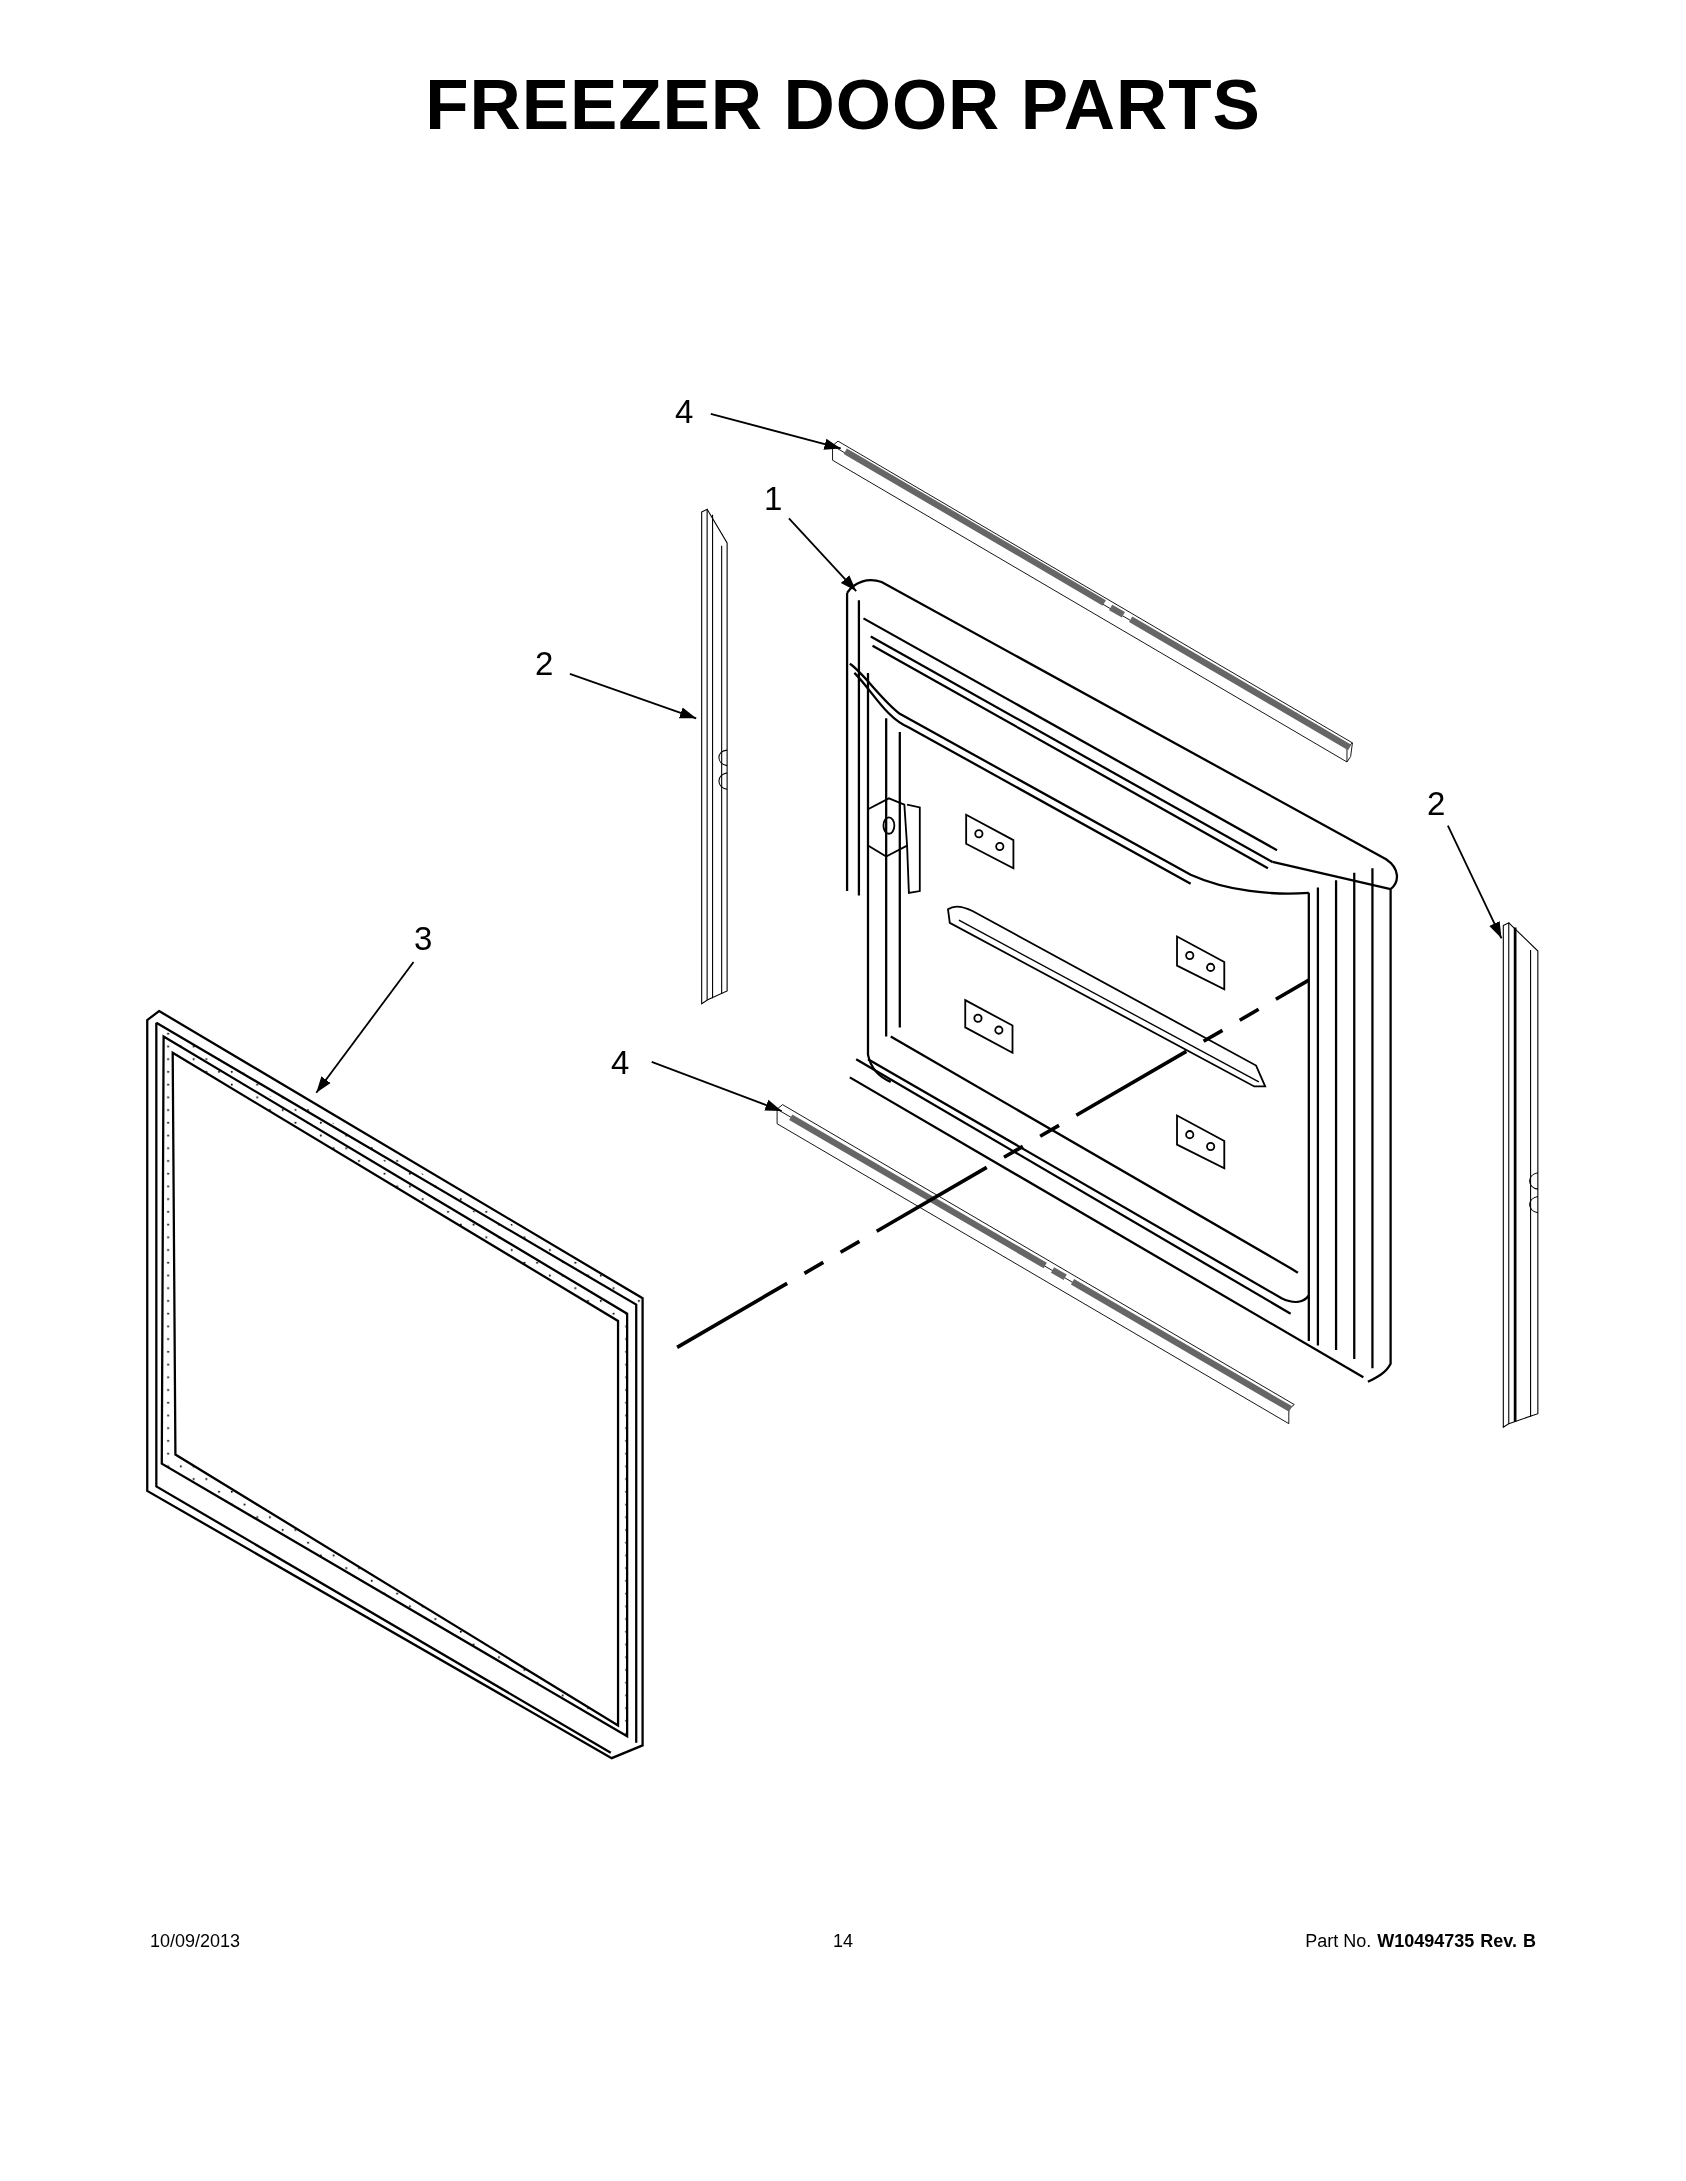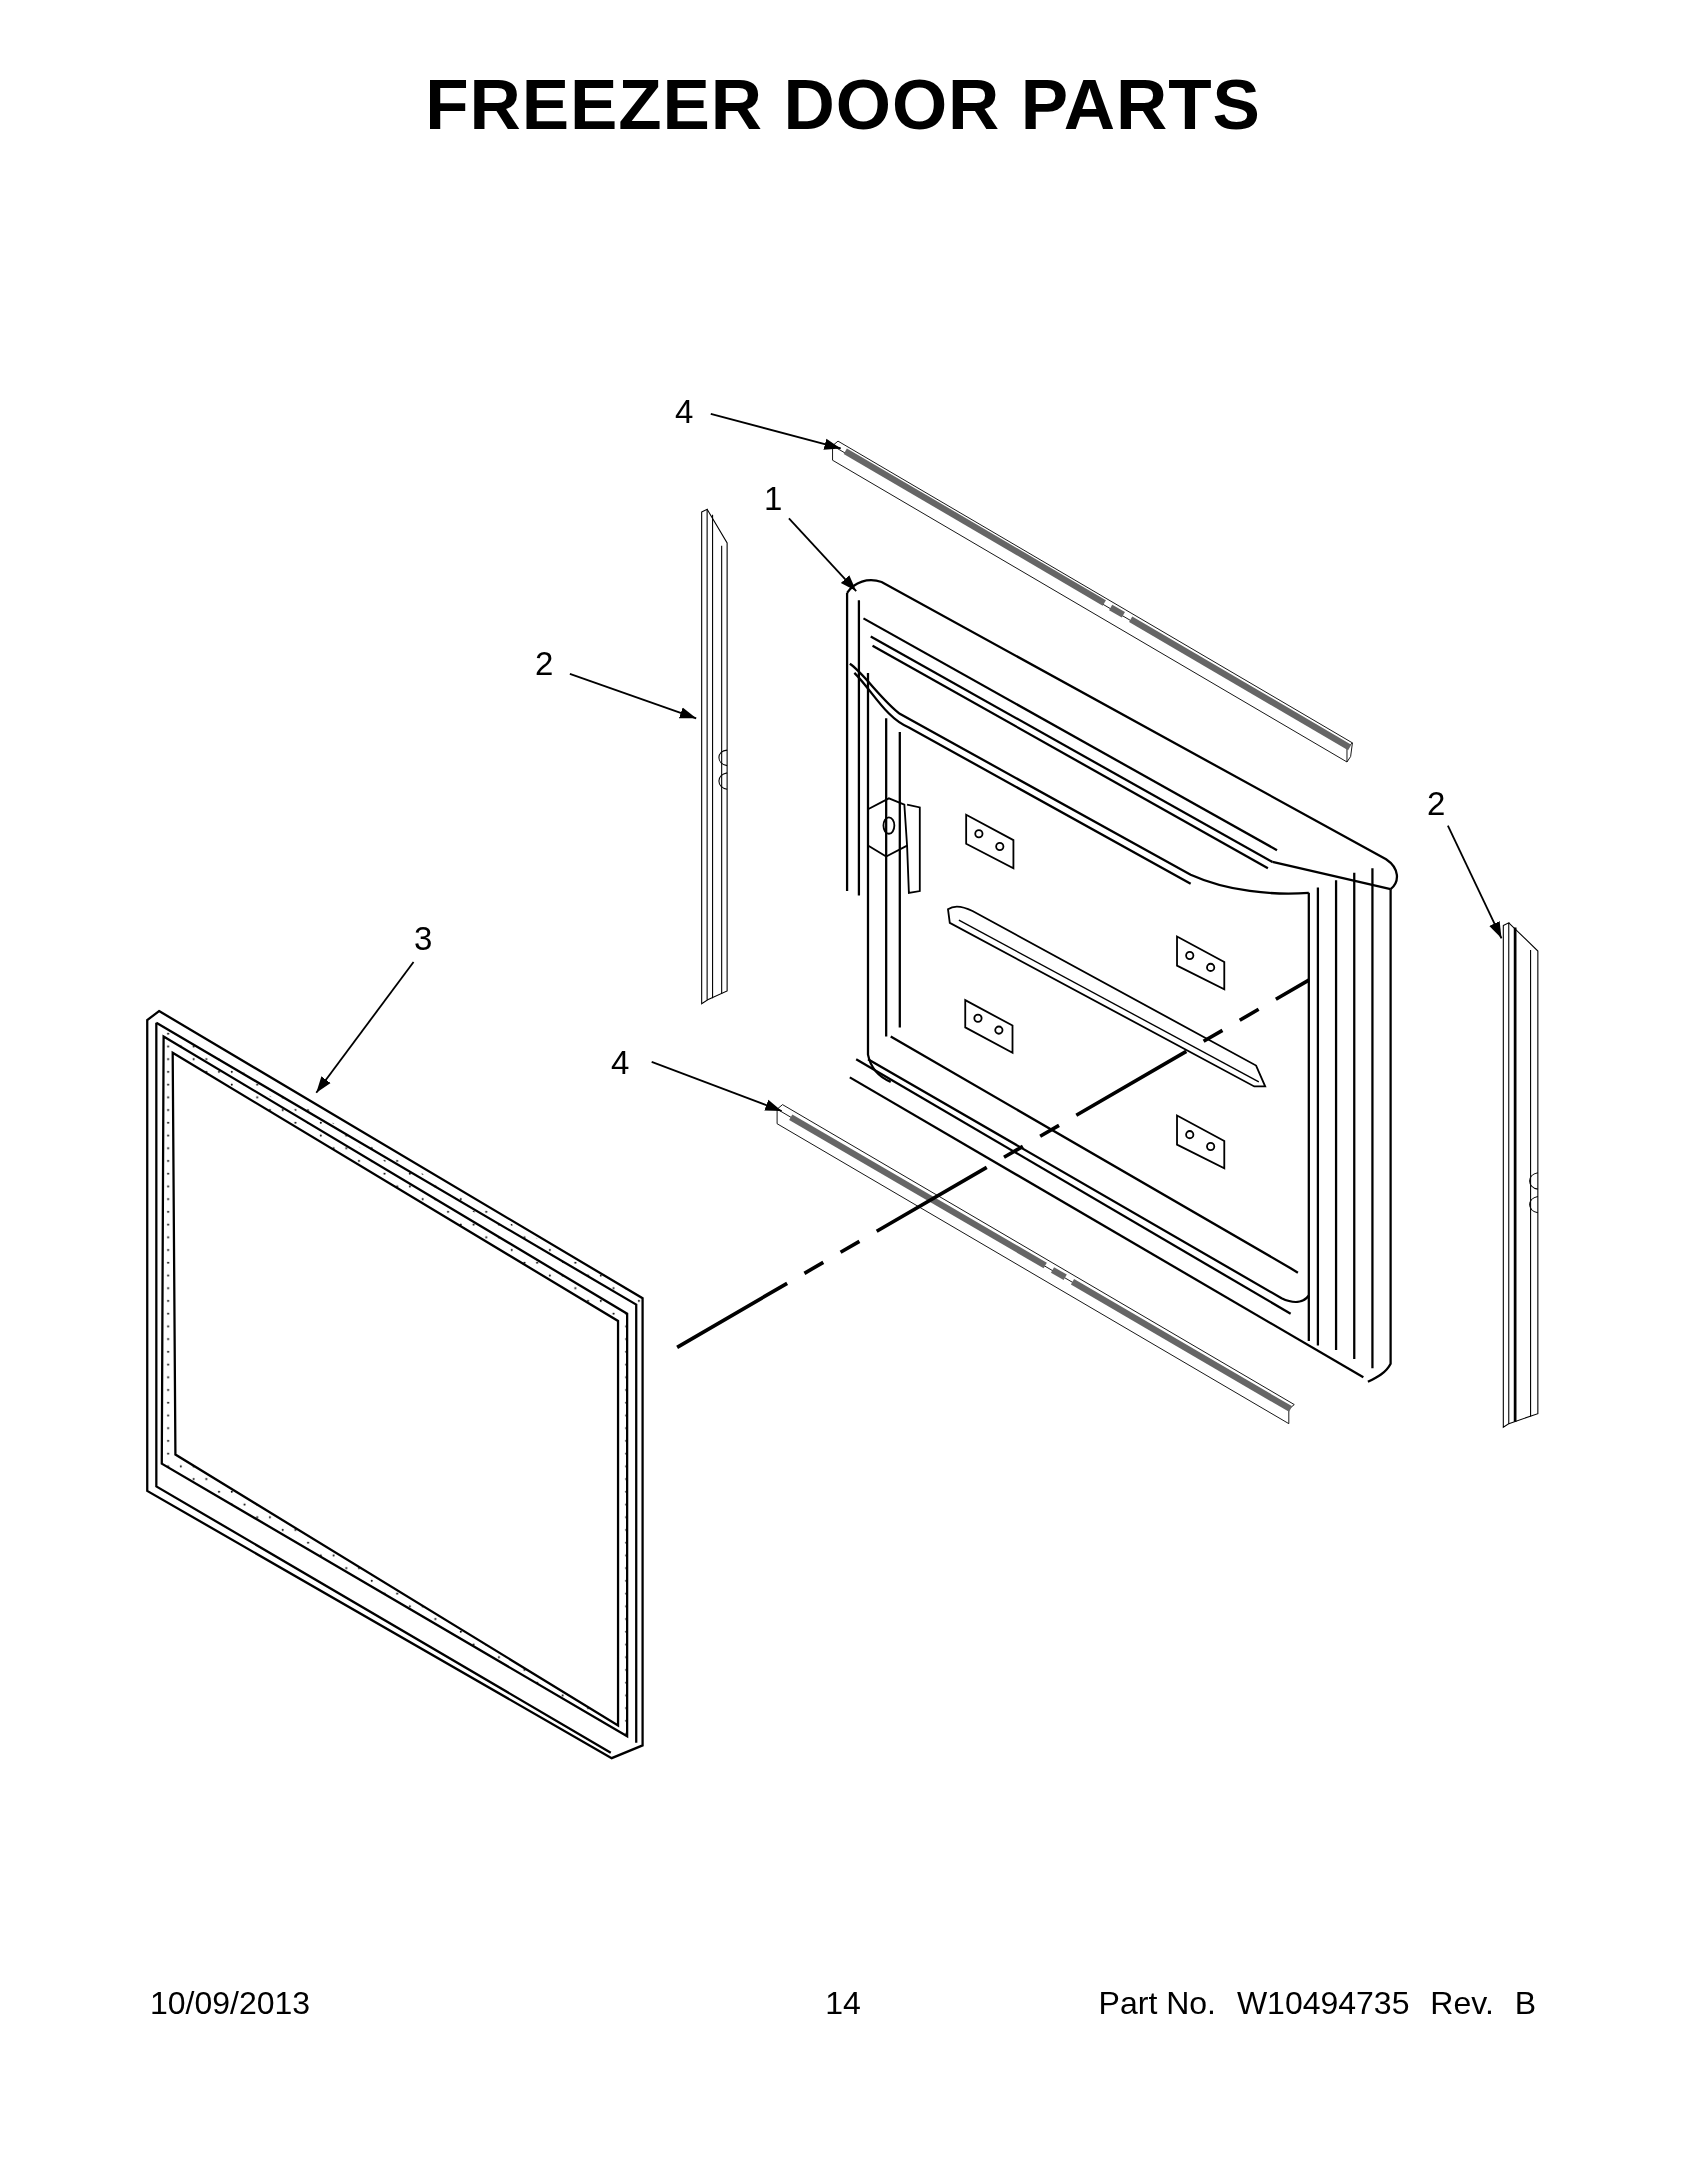--- a/index.html
+++ b/index.html
@@ -4,26 +4,26 @@
 <style>
   html, body { margin: 0; padding: 0; background: #ffffff; }
   body { width: 1686px; height: 2182px; position: relative; overflow: hidden;
          font-family: "Liberation Sans", sans-serif; color: #000; }
   .title { position: absolute; left: 0; right: 0; top: 64px; text-align: center;
            font-family: "Liberation Sans", sans-serif; font-weight: bold;
            font-size: 71px; letter-spacing: 0.9px; }
   .diagram { position: absolute; left: 0; top: 0; }
   .callout { position: absolute; font-family: "Liberation Sans", sans-serif;
              font-size: 33px; line-height: 1; }
-  .footer { position: absolute; top: 1985px; font-size: 32px;
+  .footer { position: absolute; top: 1931px; font-size: 18px;
             font-family: "Liberation Sans", sans-serif; }
   .footer-left { left: 150px; }
   .footer-center { left: 0; right: 0; text-align: center; }
   .footer-right { right: 150px; }
-  .footer-right span + span { margin-left: 12px; }
+  .footer-right span + span { margin-left: 1px; font-weight: bold; }
 </style>
 </head>
 <body>
 
 <div class="title">FREEZER DOOR PARTS</div>
 
 <svg class="diagram" width="1686" height="2182" viewBox="0 0 1855 2400" xmlns="http://www.w3.org/2000/svg">
   <defs>
     <marker id="arrow" viewBox="0 0 10 10" refX="10" refY="5" markerWidth="9" markerHeight="9" orient="auto-start-reverse">
       <path d="M0,1.5 L10,5 L0,8.5 Z" fill="#000"></path>

